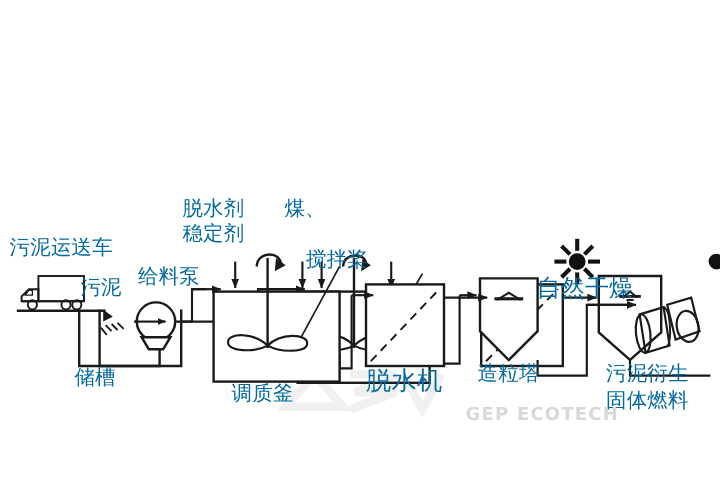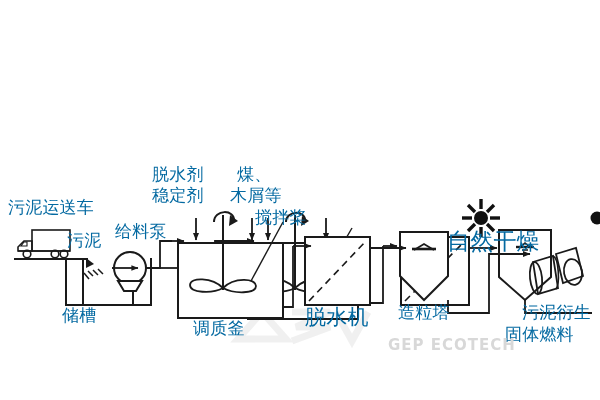--- a/index.html
+++ b/index.html
@@ -238,30 +238,29 @@
   <div class="lbl" style="left:67px; top:231px; font-size:17px;">污泥</div>
 
   <div class="lbl" style="left:62px; top:306px; font-size:17px;">储槽</div>
 
   <div class="lbl" style="left:115px; top:222px; font-size:17px;">给料泵</div>
 
   <div class="lbl two-line" style="left:152px; top:165px; font-size:17px;">脱水剂</div>
   <div class="lbl two-line" style="left:152px; top:186px; font-size:17px;">稳定剂</div>
 
   <div class="lbl two-line" style="left:237px; top:165px; font-size:17px;">煤、</div>
-  <div class="lbl two-line" style="left:230px; top:186px; font-size:17px;">木屑等</div>
 
   <div class="lbl" style="left:255px; top:208px; font-size:17px;">搅拌桨</div>
 
   <div class="lbl" style="left:193px; top:319px; font-size:17px;">调质釜</div>
 
   <div class="lbl" style="left:305px; top:306px; font-size:21px;">脱水机</div>
 
   <div class="lbl" style="left:398px; top:303px; font-size:17px;">造粒塔</div>
 
-  <div class="lbl" style="left:447px; top:229px; font-size:23px;">自然干燥</div>
-
-  <div class="lbl" style="left:505px; top:303px; font-size:17px;margin-left:17px;">污泥衍生</div>
+  <div class="lbl" style="left:447px; top:229px; font-size:20px;">自然干燥</div>
+
+  <div class="lbl" style="left:505px; top:303px; font-size:17px;">污泥衍生</div>
   <div class="lbl" style="left:505px; top:325px; font-size:17px;text-align:center;">固体燃料</div>
 
   <div class="wm-text" style="left:388px; top:336px; font-size:15px; font-weight:bold; letter-spacing:1px;text-align:center;">GEP ECOTECH</div>
 
 </div>
 
 </body></html>

